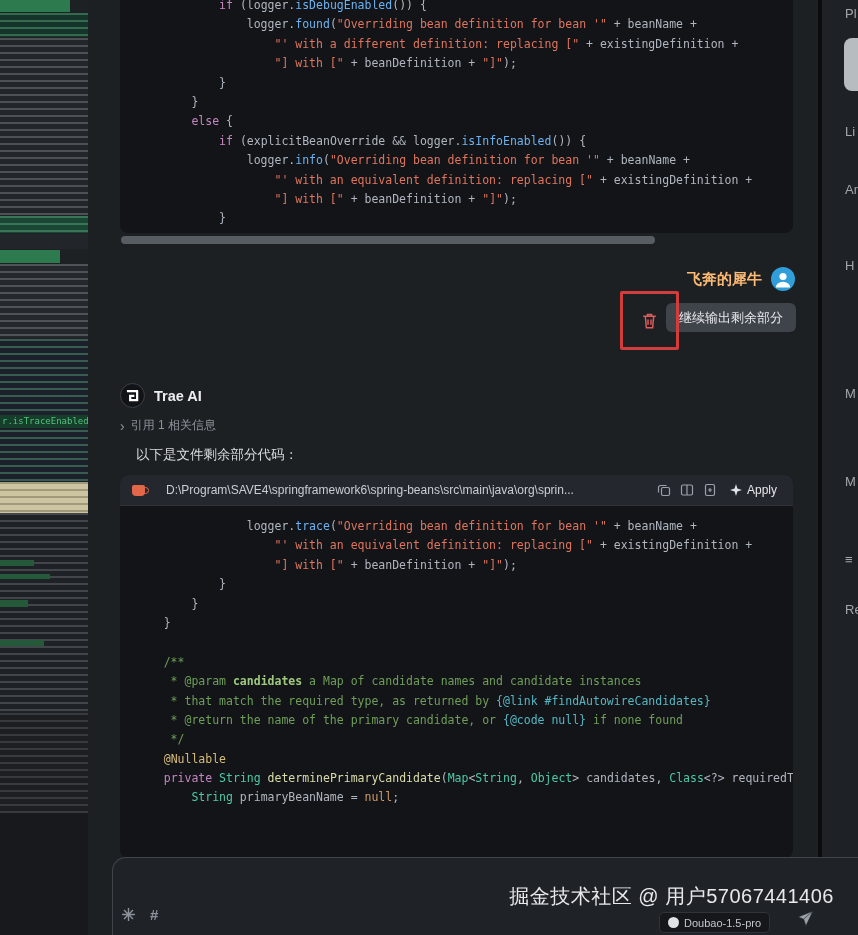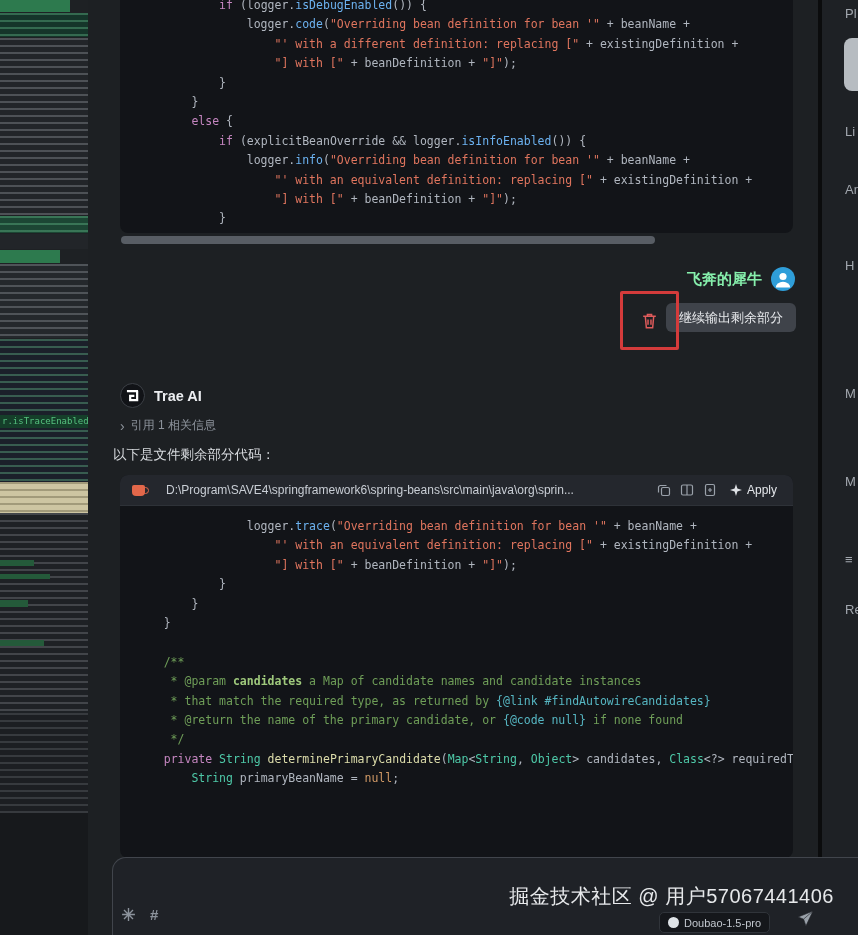--- a/index.html
+++ b/index.html
@@ -36,36 +36,36 @@
   .file-path{flex:1;min-width:0;overflow:hidden;text-overflow:ellipsis;white-space:nowrap;
     color:#c9ced5;font-size:12px;margin-left:12px;}
   .hicon{flex:0 0 auto;display:flex;align-items:center;cursor:pointer;}
   .apply-btn{flex:0 0 auto;display:flex;align-items:center;gap:5px;background:transparent;border:none;
     color:#e3e6ea;font-size:12px;font-family:inherit;cursor:pointer;padding:2px 4px;}
   
   .h-scroll{position:absolute;left:121px;top:236px;width:534px;height:8px;background:#585d64;border-radius:4px;}
   
   .user-row{position:absolute;left:120px;top:267px;width:675px;display:flex;justify-content:flex-end;
     align-items:center;gap:9px;}
-  .user-name{color:#86efac;font-size:15px;font-weight:bold;}
+  .user-name{color:#fdba74;font-size:15px;font-weight:bold;}
   .avatar{width:24px;height:24px;border-radius:50%;background:#2f9ed9;display:flex;
     align-items:flex-end;justify-content:center;overflow:hidden;flex:0 0 auto;}
   .red-box{position:absolute;left:620px;top:291px;width:53px;height:53px;border:3px solid #d43b3b;
     border-radius:2px;display:flex;align-items:center;justify-content:center;z-index:20;}
   .bubble{position:absolute;right:62px;top:303px;height:29px;line-height:29px;padding:0 13px;
     background:#3f434a;border-radius:6px;color:#e7e9ec;font-size:13px;}
   
   .trae-row{position:absolute;left:120px;top:383px;display:flex;align-items:center;gap:9px;}
   .trae-logo{width:23px;height:23px;border-radius:50%;background:#111317;border:1px solid #3c4046;
     display:flex;align-items:center;justify-content:center;}
   .trae-name{color:#eceef1;font-size:14.5px;font-weight:bold;}
   .ref-row{position:absolute;left:120px;top:417px;display:flex;align-items:center;gap:6px;
     color:#8d939c;font-size:12px;cursor:pointer;}
   .chev{font-size:14px;line-height:12px;}
-  .intro{position:absolute;left:113px;top:446px;color:#d8dbdf;font-size:13.5px;text-align:right;}
+  .intro{position:absolute;left:136px;top:446px;color:#d8dbdf;font-size:13.5px;text-align:right;}
   
   .input-panel{position:absolute;left:112px;top:857px;width:746px;height:78px;background:#1f2227;
     border-top:1px solid #41454c;border-left:1px solid #41454c;border-radius:14px 0 0 0;z-index:10;}
   .chat-input{position:absolute;left:15px;top:12px;width:430px;height:20px;background:transparent;
     border:none;outline:none;color:#cfd3d8;font-size:13px;font-family:"Liberation Sans",sans-serif;}
   .chat-input::placeholder{color:#7f868f;}
   .ip-icons{position:absolute;left:8px;top:48px;display:flex;align-items:center;gap:14px;color:#8b929b;}
   .hash-icon{font-size:15px;font-weight:bold;cursor:pointer;}
   .model-pill{position:absolute;left:546px;top:54px;height:19px;display:flex;align-items:center;gap:5px;
     background:#15171b;border:1px solid #30343a;border-radius:5px;padding:0 8px;color:#c2c7ce;
@@ -105,21 +105,21 @@
   <div class="lz" style="top:640px;height:6px;width:44px;background:#245a3a"></div>
   <div class="lz lines-gray" style="top:713px;height:100px;background-color:#1b1d21;opacity:.6"></div>
   <div class="lz" style="top:813px;height:122px;background:#17191c"></div>
 </div>
 
 <div class="chat-bg"></div>
 
 <div class="code-block code-top">
   <div class="code-body">
       <div class="code-line"><span class="tok-p">            </span><span class="tok-k">if</span><span class="tok-p"> (logger.</span><span class="tok-m">isDebugEnabled</span><span class="tok-p">()) {</span></div>
-      <div class="code-line"><span class="tok-p">                logger.</span><span class="tok-m">code</span><span class="tok-p">(</span><span class="tok-s">"Overriding bean definition for bean '"</span><span class="tok-p"> + beanName +</span></div>
+      <div class="code-line"><span class="tok-p">                logger.</span><span class="tok-m">found</span><span class="tok-p">(</span><span class="tok-s">"Overriding bean definition for bean '"</span><span class="tok-p"> + beanName +</span></div>
       <div class="code-line"><span class="tok-p">                    </span><span class="tok-s">"' with a different definition: replacing ["</span><span class="tok-p"> + existingDefinition +</span></div>
       <div class="code-line"><span class="tok-p">                    </span><span class="tok-s">"] with ["</span><span class="tok-p"> + beanDefinition + </span><span class="tok-s">"]"</span><span class="tok-p">);</span></div>
       <div class="code-line"><span class="tok-p">            }</span></div>
       <div class="code-line"><span class="tok-p">        }</span></div>
       <div class="code-line"><span class="tok-p">        </span><span class="tok-k">else</span><span class="tok-p"> {</span></div>
       <div class="code-line"><span class="tok-p">            </span><span class="tok-k">if</span><span class="tok-p"> (explicitBeanOverride &amp;&amp; logger.</span><span class="tok-m">isInfoEnabled</span><span class="tok-p">()) {</span></div>
       <div class="code-line"><span class="tok-p">                logger.</span><span class="tok-m">info</span><span class="tok-p">(</span><span class="tok-s">"Overriding bean definition for bean '"</span><span class="tok-p"> + beanName +</span></div>
       <div class="code-line"><span class="tok-p">                    </span><span class="tok-s">"' with an equivalent definition: replacing ["</span><span class="tok-p"> + existingDefinition +</span></div>
       <div class="code-line"><span class="tok-p">                    </span><span class="tok-s">"] with ["</span><span class="tok-p"> + beanDefinition + </span><span class="tok-s">"]"</span><span class="tok-p">);</span></div>
       <div class="code-line"><span class="tok-p">            }</span></div>
@@ -194,20 +194,21 @@
       <div class="code-line"><span class="tok-p">                    </span><span class="tok-s">"] with ["</span><span class="tok-p"> + beanDefinition + </span><span class="tok-s">"]"</span><span class="tok-p">);</span></div>
       <div class="code-line"><span class="tok-p">            }</span></div>
       <div class="code-line"><span class="tok-p">        }</span></div>
       <div class="code-line"><span class="tok-p">    }</span></div>
       <div class="code-line">&nbsp;</div>
       <div class="code-line"><span class="tok-c">    /**</span></div>
       <div class="code-line"><span class="tok-c">     * @param </span><span class="tok-cb">candidates</span><span class="tok-c"> a Map of candidate names and candidate instances</span></div>
       <div class="code-line"><span class="tok-c">     * that match the required type, as returned by </span><span class="tok-cl">{@link #findAutowireCandidates}</span></div>
       <div class="code-line"><span class="tok-c">     * @return the name of the primary candidate, or </span><span class="tok-cl">{@code null}</span><span class="tok-c"> if none found</span></div>
       <div class="code-line"><span class="tok-c">     */</span></div>
+      <div class="code-line"><span class="tok-p">    </span><span class="tok-an">@Nullable</span></div>
       <div class="code-line"><span class="tok-p">    </span><span class="tok-k">private</span><span class="tok-p"> </span><span class="tok-ty">String</span><span class="tok-p"> </span><span class="tok-fn">determinePrimaryCandidate</span><span class="tok-p">(</span><span class="tok-ty">Map</span><span class="tok-p">&lt;</span><span class="tok-ty">String</span><span class="tok-p">, </span><span class="tok-ty">Object</span><span class="tok-p">&gt; candidates, </span><span class="tok-ty">Class</span><span class="tok-p">&lt;?&gt; requiredType) {</span></div>
       <div class="code-line"><span class="tok-p">        </span><span class="tok-ty">String</span><span class="tok-p"> primaryBeanName = </span><span class="tok-n">null</span><span class="tok-p">;</span></div>
     </div>
 </div>
 
 <div class="input-panel">
   <div class="ip-icons">
     <span class="hicon">
       <svg width="15" height="15" viewBox="0 0 14 14" fill="none" stroke="#8b929b" stroke-width="1.3">
         <path d="M7 1 V13 M1 7 H13 M2.8 2.8 L11.2 11.2 M11.2 2.8 L2.8 11.2"></path>

